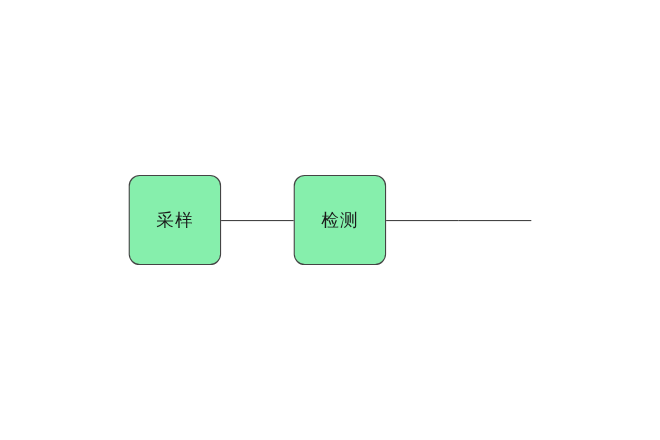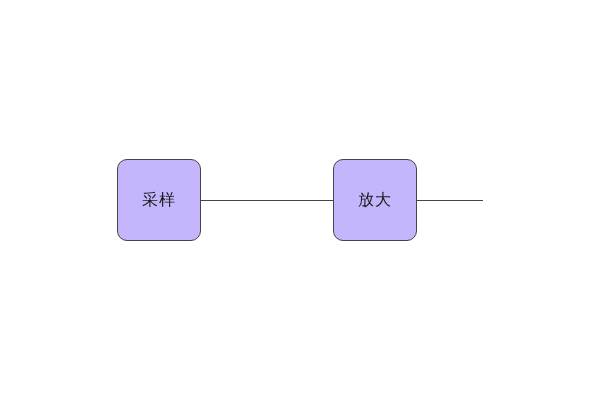--- a/index.html
+++ b/index.html
@@ -29,21 +29,21 @@
     flex-direction: row;
     align-items: center;
     justify-content: center;
   }
   .flow-node {
     width: 84px;
     height: 82px;
     box-sizing: border-box;
     border: 1px solid #444444;
     border-radius: 10px;
-    background: #c4b5fd;
+    background: #86efac;
     display: flex;
     align-items: center;
     justify-content: center;
     flex: 0 0 auto;
   }
   .flow-node .node-label {
     font-size: 16px;
     color: #1a1a1a;
     letter-spacing: 1px;
     white-space: nowrap;
@@ -60,24 +60,24 @@
 
 <div class="canvas">
   <div class="flow-row">
 
     <div class="flow-node">
       <span class="node-label">采样</span>
     </div>
 
     <div class="connector"></div>
 
+    <div class="flow-node">
+      <span class="node-label">检测</span>
+    </div>
 
     <div class="connector"></div>
 
-    <div class="flow-node">
-      <span class="node-label">放大</span>
-    </div>
 
     <div class="connector"></div>
 
 
   </div>
 </div>
 
 </body></html>

